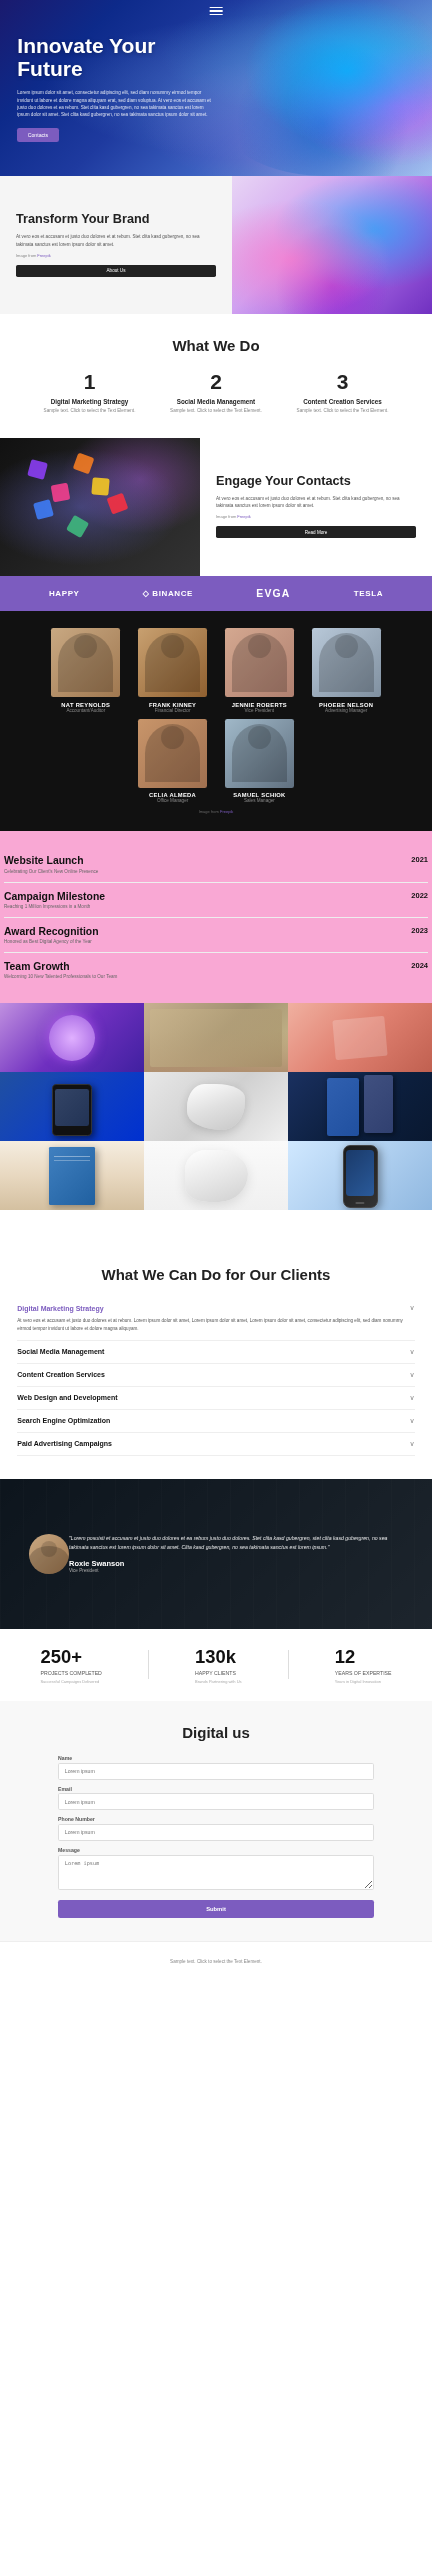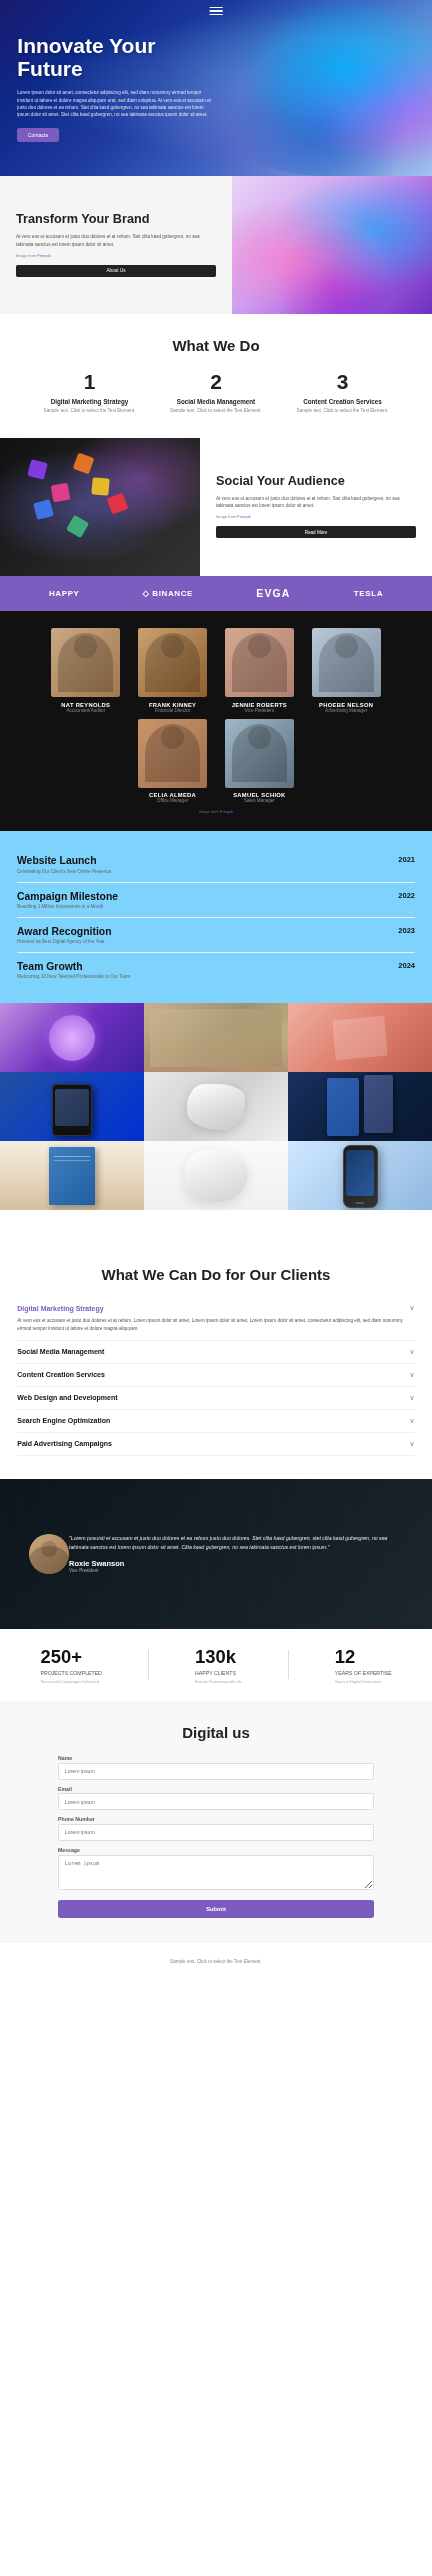--- a/index.html
+++ b/index.html
@@ -285,22 +285,22 @@
     .face {
       position: absolute;
       inset: 0;
       display: flex;
       align-items: center;
       justify-content: center;
     }
 
     
     .timeline-section {
-      background: #7dd3fc;
-      padding: 16px 17px;
+      background: #f9a8d4;
+      padding: 16px 4px;
     }
     .timeline-item {
       display: flex;
       justify-content: space-between;
       align-items: flex-start;
       padding: 8px 0;
       border-bottom: 0.6px solid #eee;
     }
     .timeline-item:last-child { border-bottom: none; }
     .timeline-left {}
@@ -611,21 +611,21 @@
       <div class="cube cube-purple"></div>
       <div class="cube cube-pink"></div>
       <div class="cube cube-orange"></div>
       <div class="cube cube-blue"></div>
       <div class="cube cube-yellow"></div>
       <div class="cube cube-green"></div>
       <div class="cube cube-red"></div>
     </div>
   </div>
   <div class="engage-right">
-    <h2 class="section-heading">Social Your Audience</h2>
+    <h2 class="section-heading">Engage Your Contacts</h2>
     <p class="section-body">At vero eos et accusam et justo duo dolores et at rebum. Stet clita kasd gubergren, no sea takimata sanctus est lorem ipsum dolor sit amet.</p>
     <p class="image-from">
       Image from <a>Freepik</a>
     </p>
     <button class="btn-dark">Read More</button>
   </div>
 </section>
 
 <div class="brands-bar">
   <span class="brand-logo">HAPPY</span>

